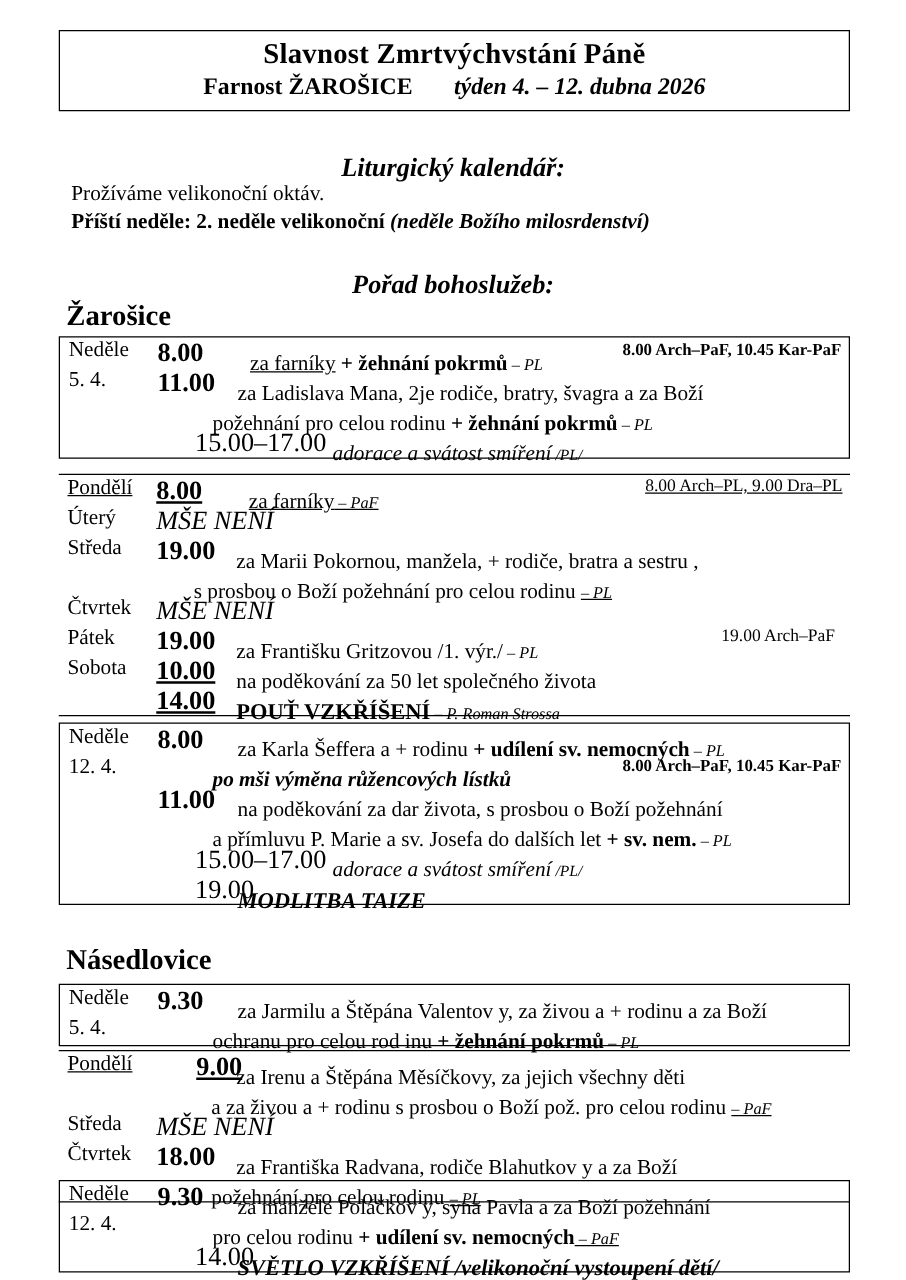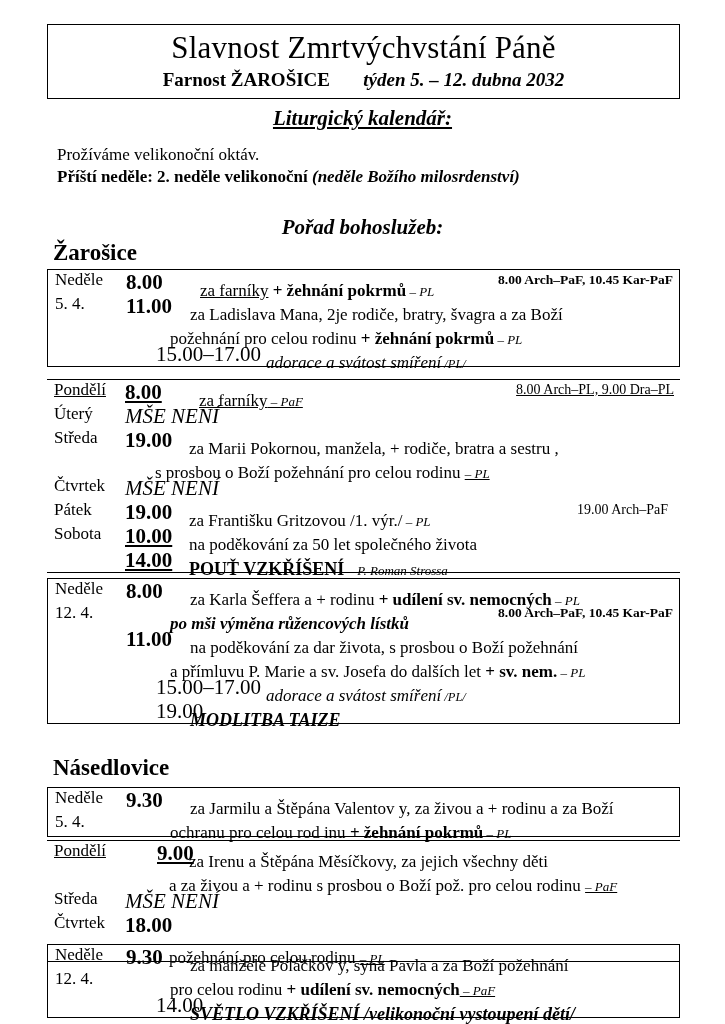--- a/index.html
+++ b/index.html
@@ -27,22 +27,22 @@
     position: absolute;
     left: 47px;
     top: 24px;
     width: 633px;
     border: 1.5px solid #000;
     box-sizing: border-box;
     padding: 4px 0 6px 0;
     text-align: center;
   }
   .header-title {
-    font-size: 31px;
-    font-weight: normal;
+    font-size: 23px;
+    font-weight: bold;
     line-height: 1.22;
     letter-spacing: 0.2px;
   }
   .header-sub {
     font-size: 19px;
     font-weight: bold;
     line-height: 1.25;
     margin-top: 1px;
     white-space: pre;
   }
@@ -51,21 +51,21 @@
   }
 
   
   .section-heading {
     position: absolute;
     font-size: 21px;
     font-weight: bold;
     font-style: italic;
     text-align: center;
   }
-  #lit-heading { left: 0; top: 106px; width: 725px; text-decoration: underline; }
+  #lit-heading { left: 0; top: 122px; width: 725px; }
   #por-heading { left: 0; top: 215px; width: 725px; }
 
   
   .lit-line {
     position: absolute;
     left: 57px;
     font-size: 17px;
     line-height: 1.2;
     white-space: nowrap;
   }
@@ -154,21 +154,21 @@
   .caps-bi { font-weight: bold; font-style: italic; font-size: 18px; }
   .caps-b { font-weight: bold; font-size: 18px; }
 </style>
 </head>
 <body>
 
 <div class="page">
 
   <div class="header-box">
     <div class="header-title">Slavnost Zmrtvýchvstání Páně</div>
-    <div class="header-sub"><span>Farnost ŽAROŠICE</span>       <span class="week">týden 5. – 12. dubna 2032</span></div>
+    <div class="header-sub"><span>Farnost ŽAROŠICE</span>       <span class="week">týden 4. – 12. dubna 2026</span></div>
   </div>
 
   <div class="section-heading" id="lit-heading">Liturgický kalendář:</div>
   <div class="lit-line" id="lit-line-1">Prožíváme velikonoční oktáv.</div>
   <div class="lit-line" id="lit-line-2"><span>Příští neděle: 2. neděle velikonoční </span><span class="paren">(neděle Božího milosrdenství)</span></div>
 
   <div class="section-heading" id="por-heading">Pořad bohoslužeb:</div>
 
   <div class="village-name" id="village-zarosice">Žarošice</div>
 
@@ -284,20 +284,21 @@
     <div class="row">
       <span class="c-text ind2"><span>a za živou a + rodinu s prosbou o Boží pož. pro celou rodinu </span><span class="smi u"> – PaF</span></span>
     </div>
     <div class="row">
       <span class="c-day">Středa</span>
       <span class="c-time plain i">MŠE NENÍ</span>
     </div>
     <div class="row">
       <span class="c-day">Čtvrtek</span>
       <span class="c-time">18.00</span>
+      <span class="c-text ind1">za Františka Radvana, rodiče Blahutkov y a za Boží</span>
     </div>
     <div class="row">
       <span class="c-text ind2"><span>požehnání pro celou rodinu </span><span class="smi u"> – PL</span></span>
     </div>
   </div>
 
   <div class="sched-block boxed" style="top:944px;">
     <div class="row">
       <span class="c-day">Neděle</span>
       <span class="c-time">9.30</span>

